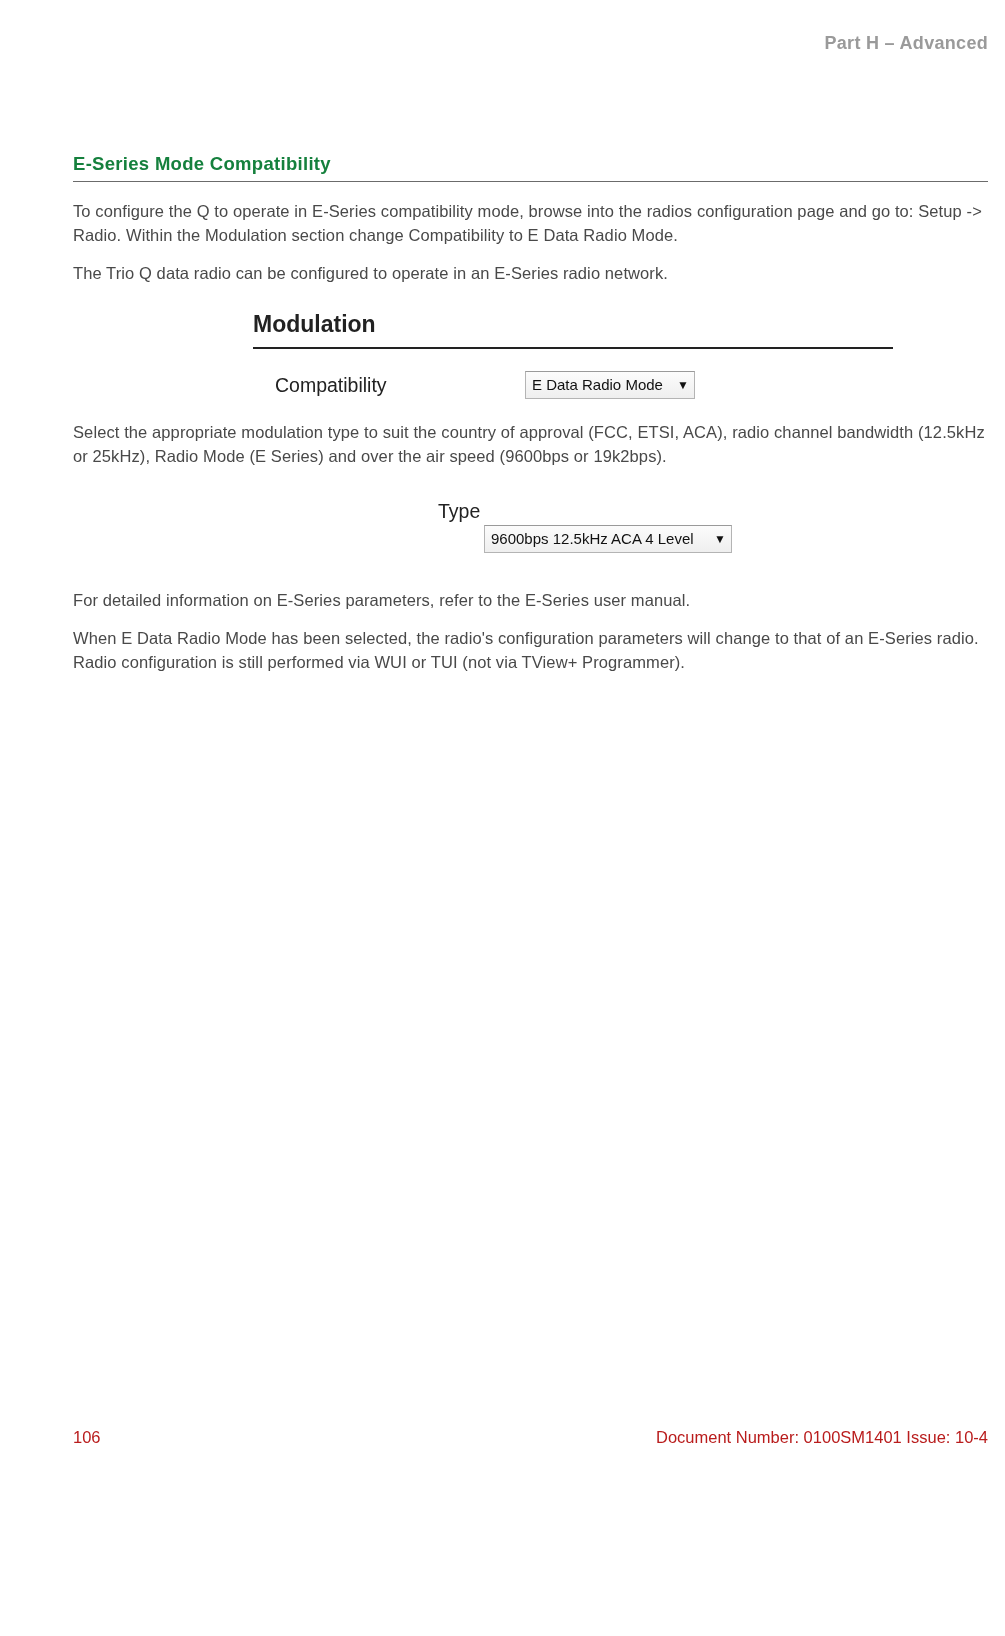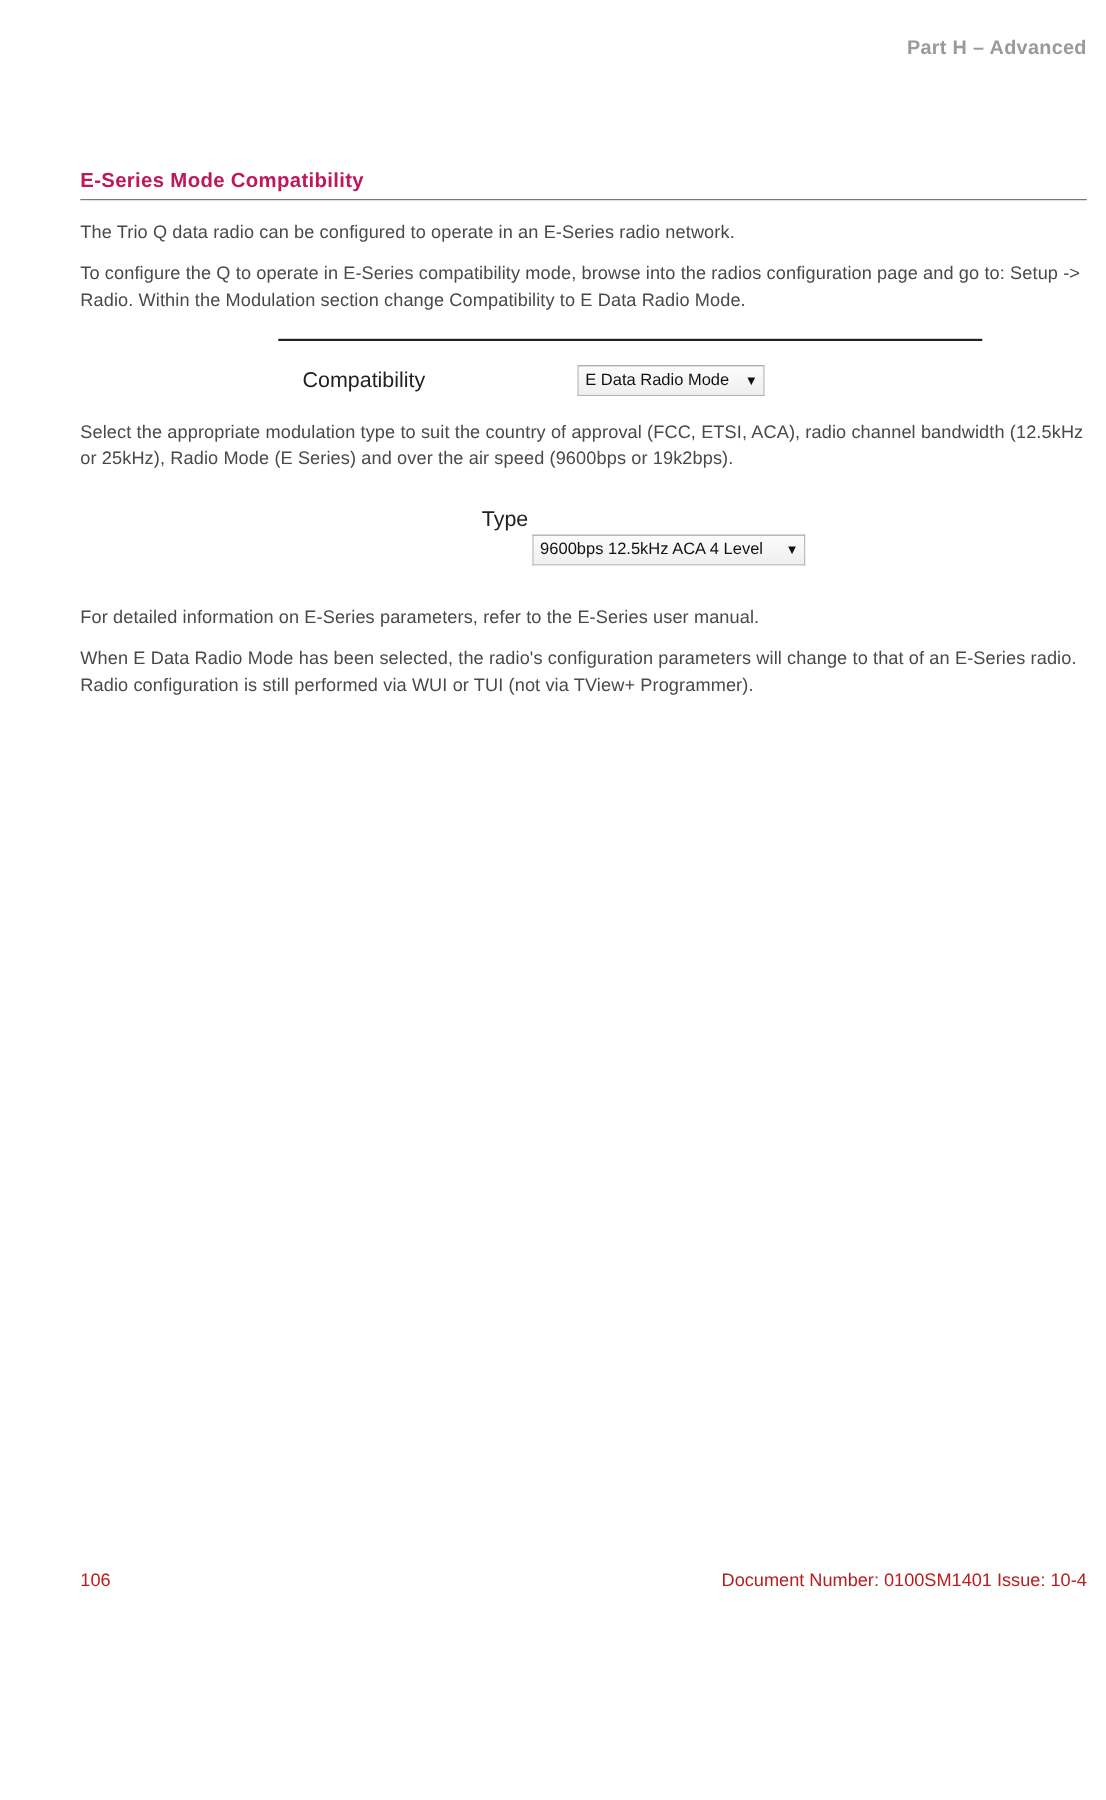--- a/index.html
+++ b/index.html
@@ -24,21 +24,21 @@
     text-align: right;
     font-weight: 700;
     color: #9a9a9a;
     font-size: 18px;
     margin-bottom: 95px;
     letter-spacing: 0.3px;
   }
   
   .section-title {
     font-weight: 700;
-    color: #be185d;
+    color: #15803d;
     font-size: 18.5px;
     border-bottom: 1.5px solid #6b6b6b;
     padding-bottom: 3px;
     margin-bottom: 18px;
     letter-spacing: 0.3px;
   }
   
   .para {
     font-size: 16.5px;
     color: #494949;
@@ -117,24 +117,25 @@
 </style>
 </head>
 <body>
 
 <div class="page">
 
   <div class="hdr">Part H – Advanced</div>
 
   <div class="section-title">E-Series Mode Compatibility</div>
 
+  <p class="para">To configure the Q to operate in E-Series compatibility mode, browse into the radios configuration page and go to: Setup -&gt; Radio. Within the Modulation section change Compatibility to E Data Radio Mode.</p>
   <p class="para">The Trio Q data radio can be configured to operate in an E-Series radio network.</p>
-  <p class="para">To configure the Q to operate in E-Series compatibility mode, browse into the radios configuration page and go to: Setup -&gt; Radio. Within the Modulation section change Compatibility to E Data Radio Mode.</p>
 
   <div class="fig">
+    <div class="fig-title">Modulation</div>
     <div class="fig-rule"></div>
     <div class="fig-row">
       <div class="fig-label">Compatibility</div>
       <div class="dropdown dd1">
         <span>E Data Radio Mode</span>
         <span class="caret">▼</span>
       </div>
     </div>
   </div>
 

